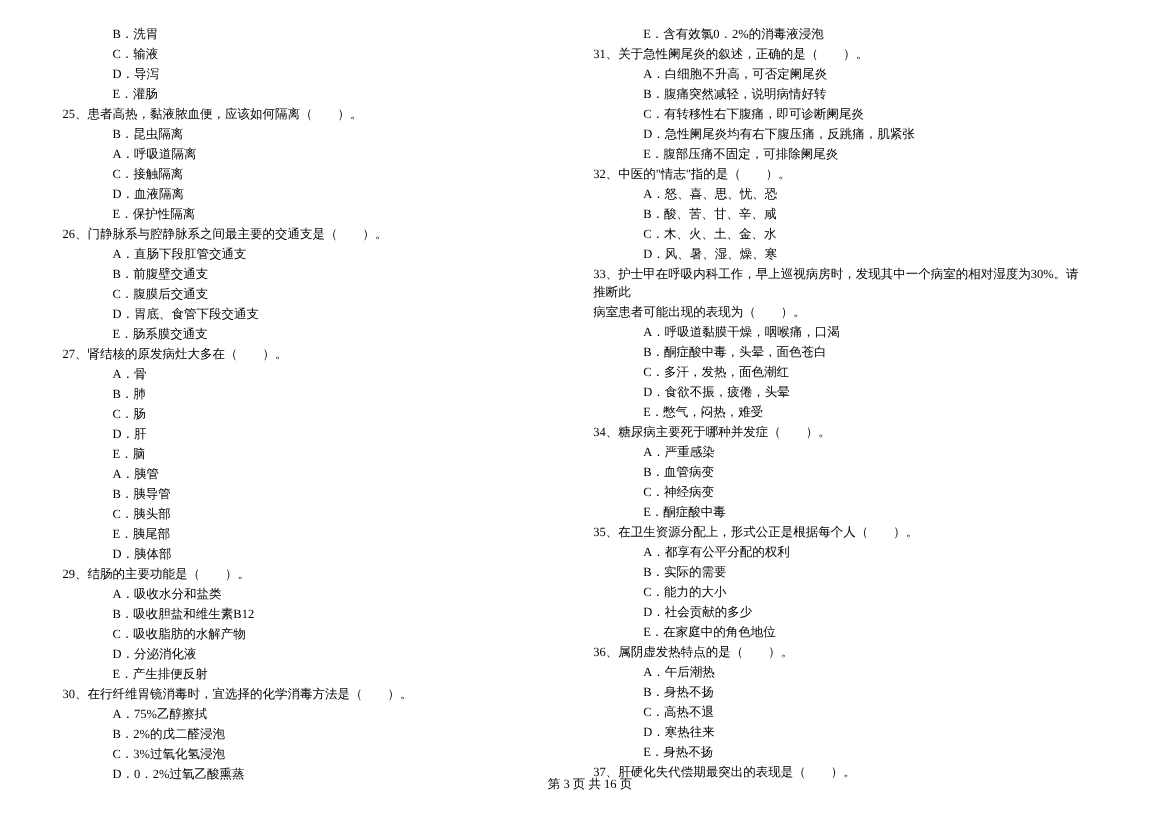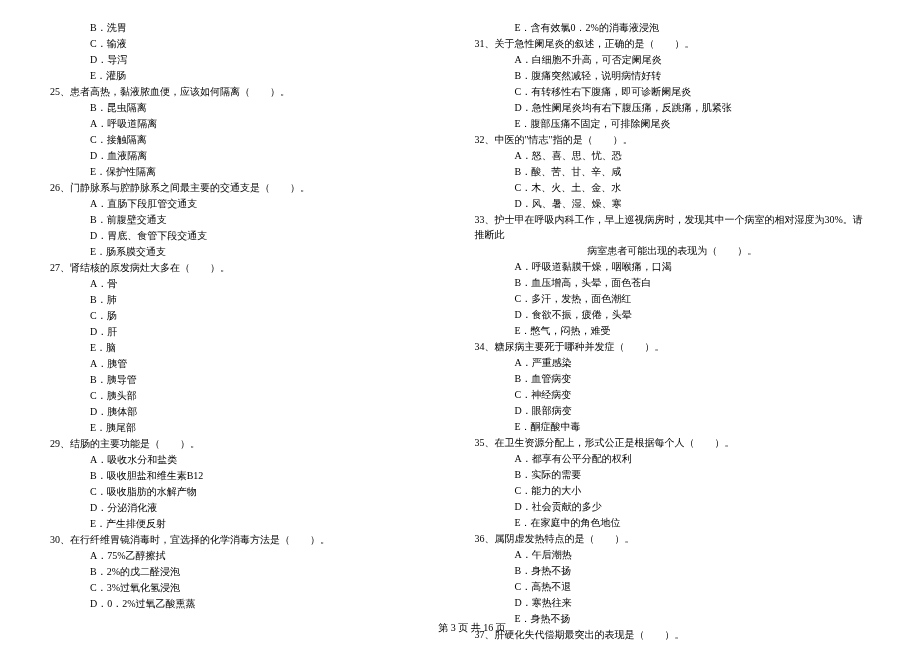--- a/index.html
+++ b/index.html
@@ -29,21 +29,20 @@
     .item {
       margin-bottom: 1px;
       padding-left: 40px;
     }
     .question {
       padding-left: 0;
       margin-top: 1px;
     }
     .question-indent {
       padding-left: 0;
-      text-align: center;
     }
     .footer {
       position: absolute;
       bottom: 15px;
       left: 0;
       right: 0;
       text-align: center;
       font-size: 10px;
       margin-left: 24px;
     }
@@ -59,33 +58,34 @@
       <div class="item">E．灌肠</div>
       <div class="item question">25、患者高热，黏液脓血便，应该如何隔离（　　）。</div>
       <div class="item">B．昆虫隔离</div>
       <div class="item">A．呼吸道隔离</div>
       <div class="item">C．接触隔离</div>
       <div class="item">D．血液隔离</div>
       <div class="item">E．保护性隔离</div>
       <div class="item question">26、门静脉系与腔静脉系之间最主要的交通支是（　　）。</div>
       <div class="item">A．直肠下段肛管交通支</div>
       <div class="item">B．前腹壁交通支</div>
+      <div class="item">C．腹膜后交通支</div>
       <div class="item">D．胃底、食管下段交通支</div>
       <div class="item">E．肠系膜交通支</div>
       <div class="item question">27、肾结核的原发病灶大多在（　　）。</div>
       <div class="item">A．骨</div>
       <div class="item">B．肺</div>
       <div class="item">C．肠</div>
       <div class="item">D．肝</div>
       <div class="item">E．脑</div>
       <div class="item">A．胰管</div>
       <div class="item">B．胰导管</div>
       <div class="item">C．胰头部</div>
+      <div class="item">E．胰尾部</div>
       <div class="item">D．胰体部</div>
-      <div class="item">E．胰尾部</div>
       <div class="item question">29、结肠的主要功能是（　　）。</div>
       <div class="item">A．吸收水分和盐类</div>
       <div class="item">B．吸收胆盐和维生素B12</div>
       <div class="item">C．吸收脂肪的水解产物</div>
       <div class="item">D．分泌消化液</div>
       <div class="item">E．产生排便反射</div>
       <div class="item question">30、在行纤维胃镜消毒时，宜选择的化学消毒方法是（　　）。</div>
       <div class="item">A．75%乙醇擦拭</div>
       <div class="item">B．2%的戊二醛浸泡</div>
       <div class="item">C．3%过氧化氢浸泡</div>
@@ -100,29 +100,28 @@
       <div class="item">D．急性阑尾炎均有右下腹压痛，反跳痛，肌紧张</div>
       <div class="item">E．腹部压痛不固定，可排除阑尾炎</div>
       <div class="item question">32、中医的"情志"指的是（　　）。</div>
       <div class="item">A．怒、喜、思、忧、恐</div>
       <div class="item">B．酸、苦、甘、辛、咸</div>
       <div class="item">C．木、火、土、金、水</div>
       <div class="item">D．风、暑、湿、燥、寒</div>
       <div class="item question">33、护士甲在呼吸内科工作，早上巡视病房时，发现其中一个病室的相对湿度为30%。请推断此</div>
       <div class="item question-indent" style="padding-left: 0px;">病室患者可能出现的表现为（　　）。</div>
       <div class="item">A．呼吸道黏膜干燥，咽喉痛，口渴</div>
-      <div class="item">B．血压增高，头晕，面色苍白</div>
+      <div class="item">B．酮症酸中毒，头晕，面色苍白</div>
       <div class="item">C．多汗，发热，面色潮红</div>
       <div class="item">D．食欲不振，疲倦，头晕</div>
       <div class="item">E．憋气，闷热，难受</div>
       <div class="item question">34、糖尿病主要死于哪种并发症（　　）。</div>
       <div class="item">A．严重感染</div>
       <div class="item">B．血管病变</div>
       <div class="item">C．神经病变</div>
-      <div class="item">D．眼部病变</div>
       <div class="item">E．酮症酸中毒</div>
       <div class="item question">35、在卫生资源分配上，形式公正是根据每个人（　　）。</div>
       <div class="item">A．都享有公平分配的权利</div>
       <div class="item">B．实际的需要</div>
       <div class="item">C．能力的大小</div>
       <div class="item">D．社会贡献的多少</div>
       <div class="item">E．在家庭中的角色地位</div>
       <div class="item question">36、属阴虚发热特点的是（　　）。</div>
       <div class="item">A．午后潮热</div>
       <div class="item">B．身热不扬</div>

